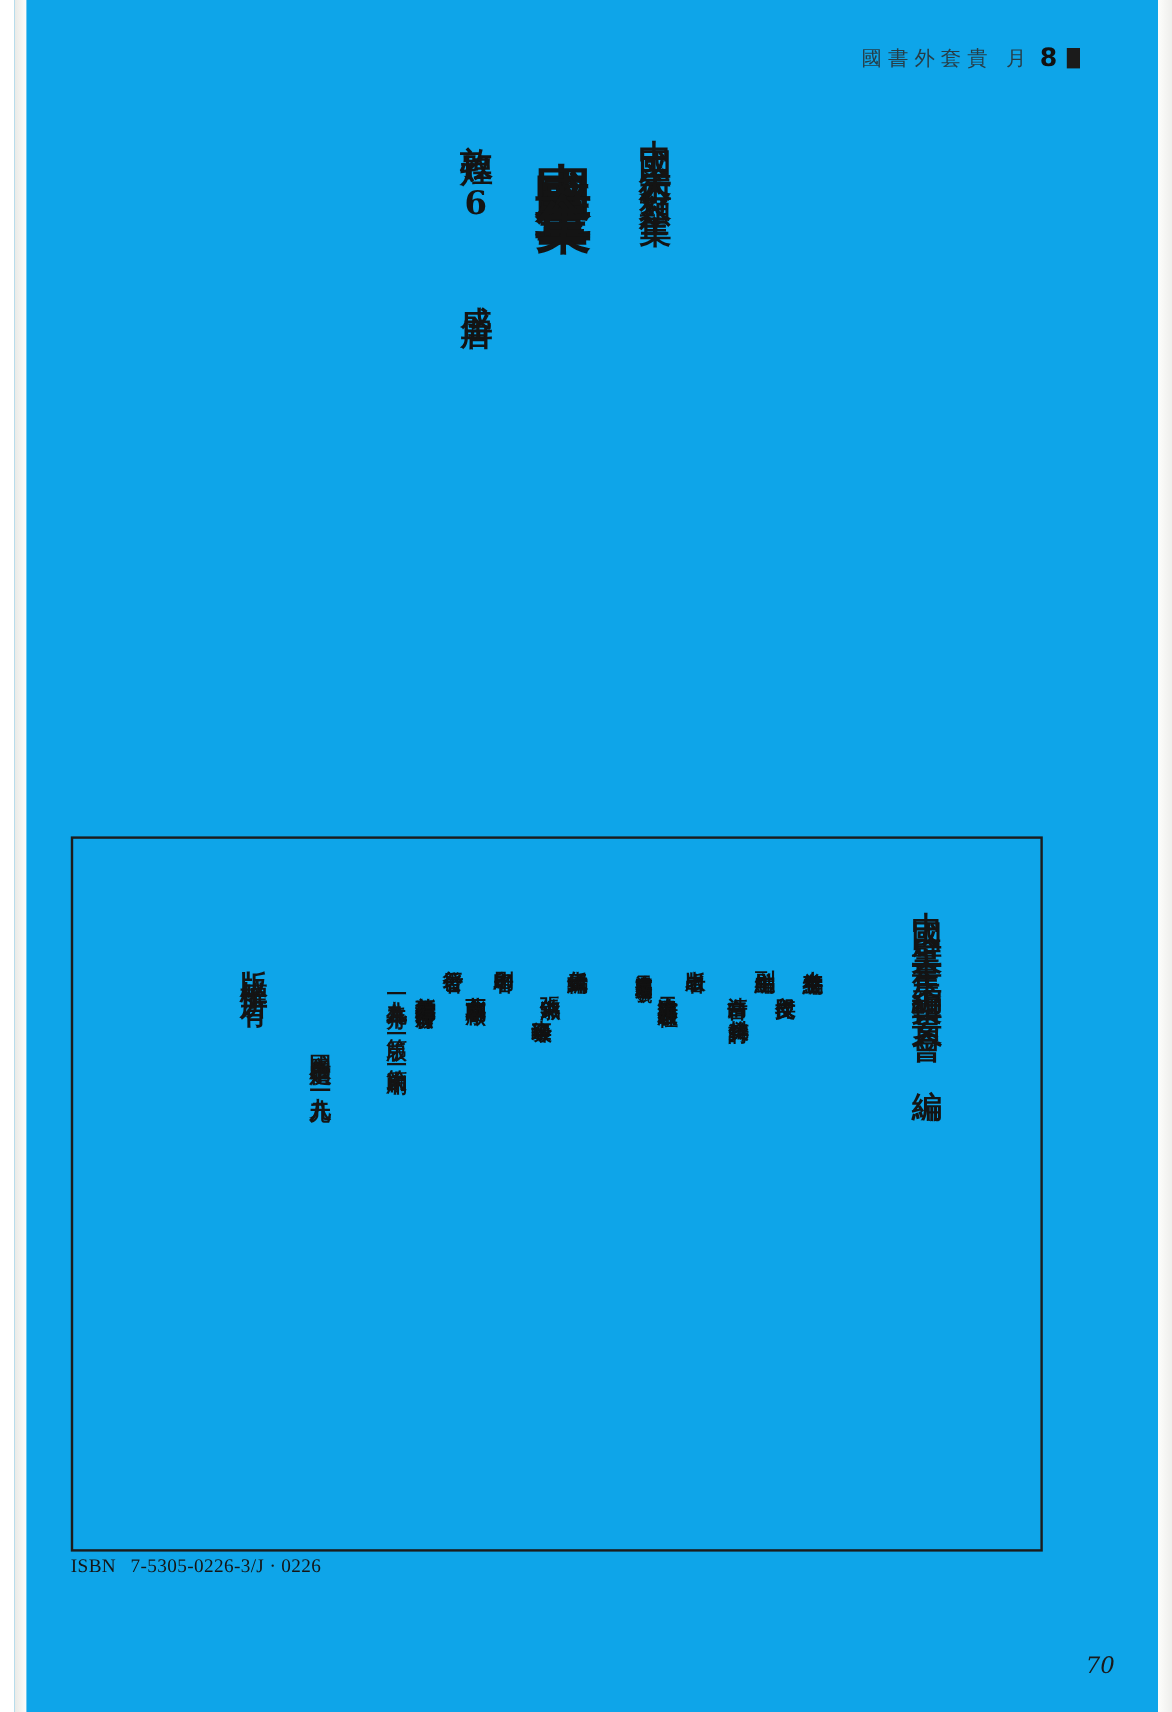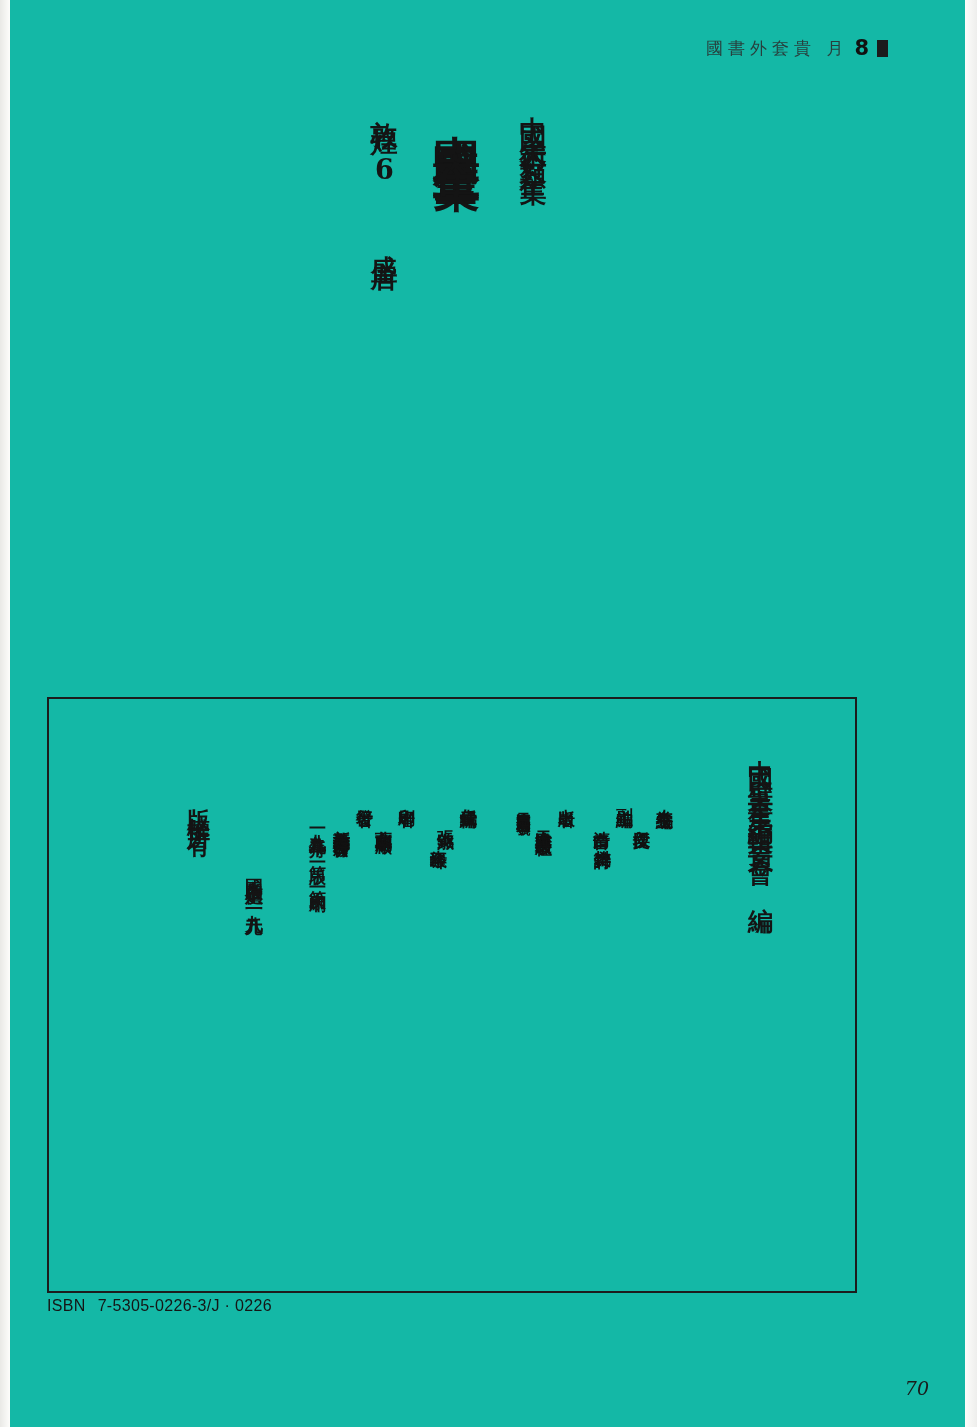--- a/index.html
+++ b/index.html
@@ -12,21 +12,22 @@
     height: 1427px;
     position: relative;
     font-family: "DejaVu Sans", "Liberation Sans", sans-serif;
     color: #111111;
     overflow: hidden;
   }
 
   .page {
     position: absolute;
     inset: 0;
-    background: #14b8a6;
+    background: #0ea5e9;
+    margin-left: 12px;
   }
 
   
   .edge-left {
     position: absolute;
     left: 0; top: 0; bottom: 0;
     width: 10px;
     background: linear-gradient(to right, #e9e9e6, #fdfdfb);
   }
   .edge-right {
@@ -201,21 +202,21 @@
     font-size: 17px;
     letter-spacing: 0.08em;
     font-weight: 600;
   }
 
   
   #isbn {
     position: absolute;
     left: 47px;
     top: 1297px;
-    font-family: Liberation Sans, sans-serif;
+    font-family: Liberation Serif, serif;
     font-size: 16px;
     letter-spacing: 0.02em;
     color: #151515;
   }
   #isbn .isbn-label { margin-right: 12px; }
 
   
   #page-number {
     position: absolute;
     right: 48px;

